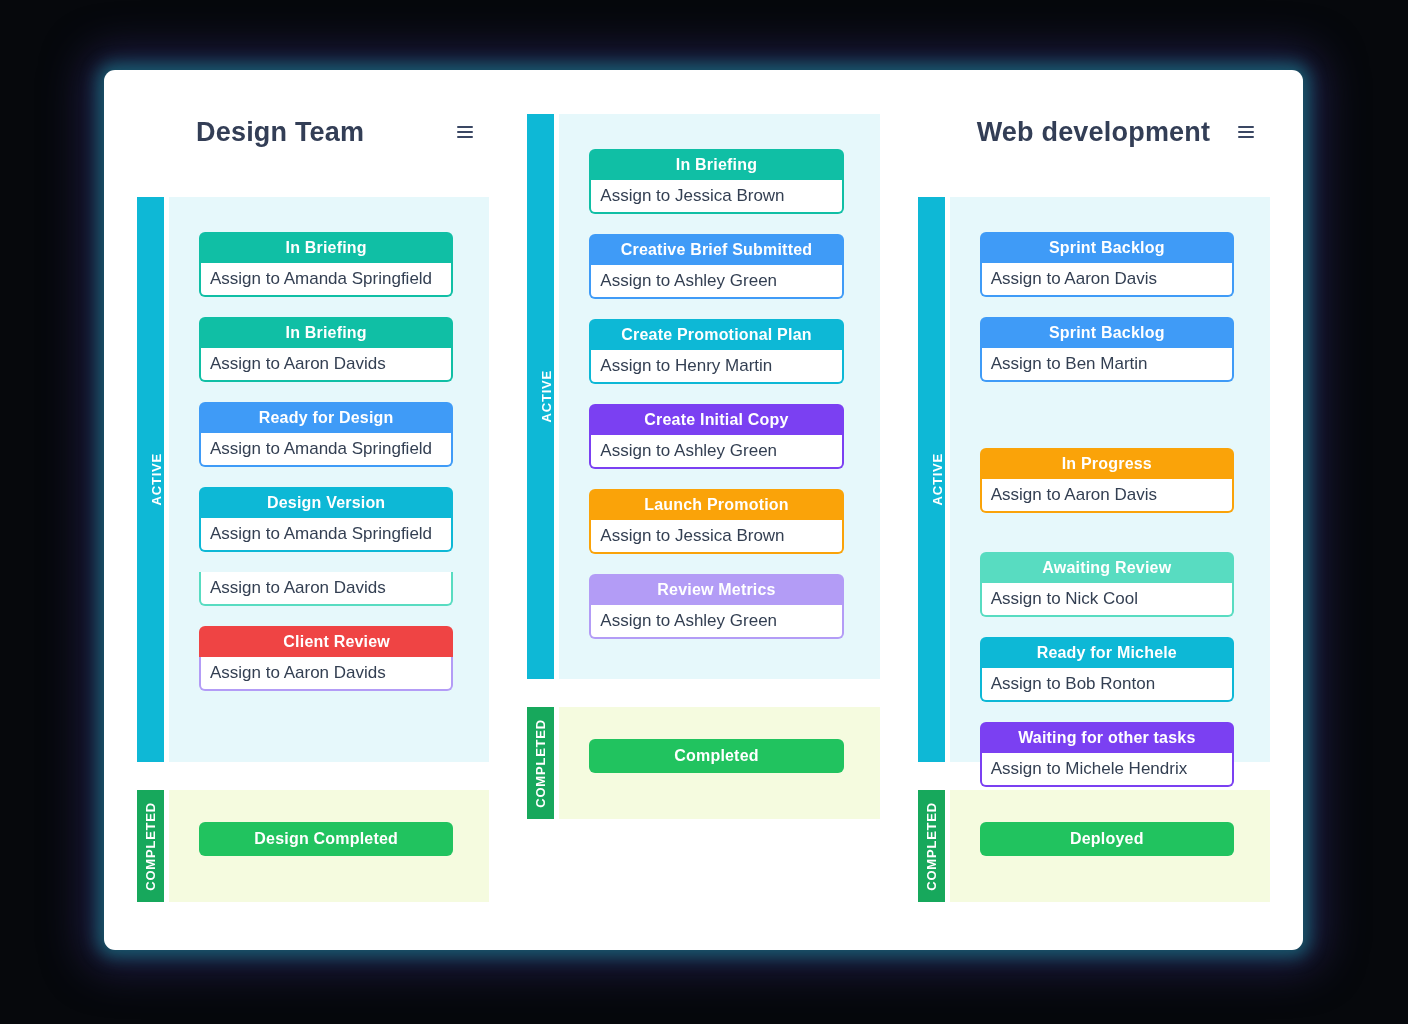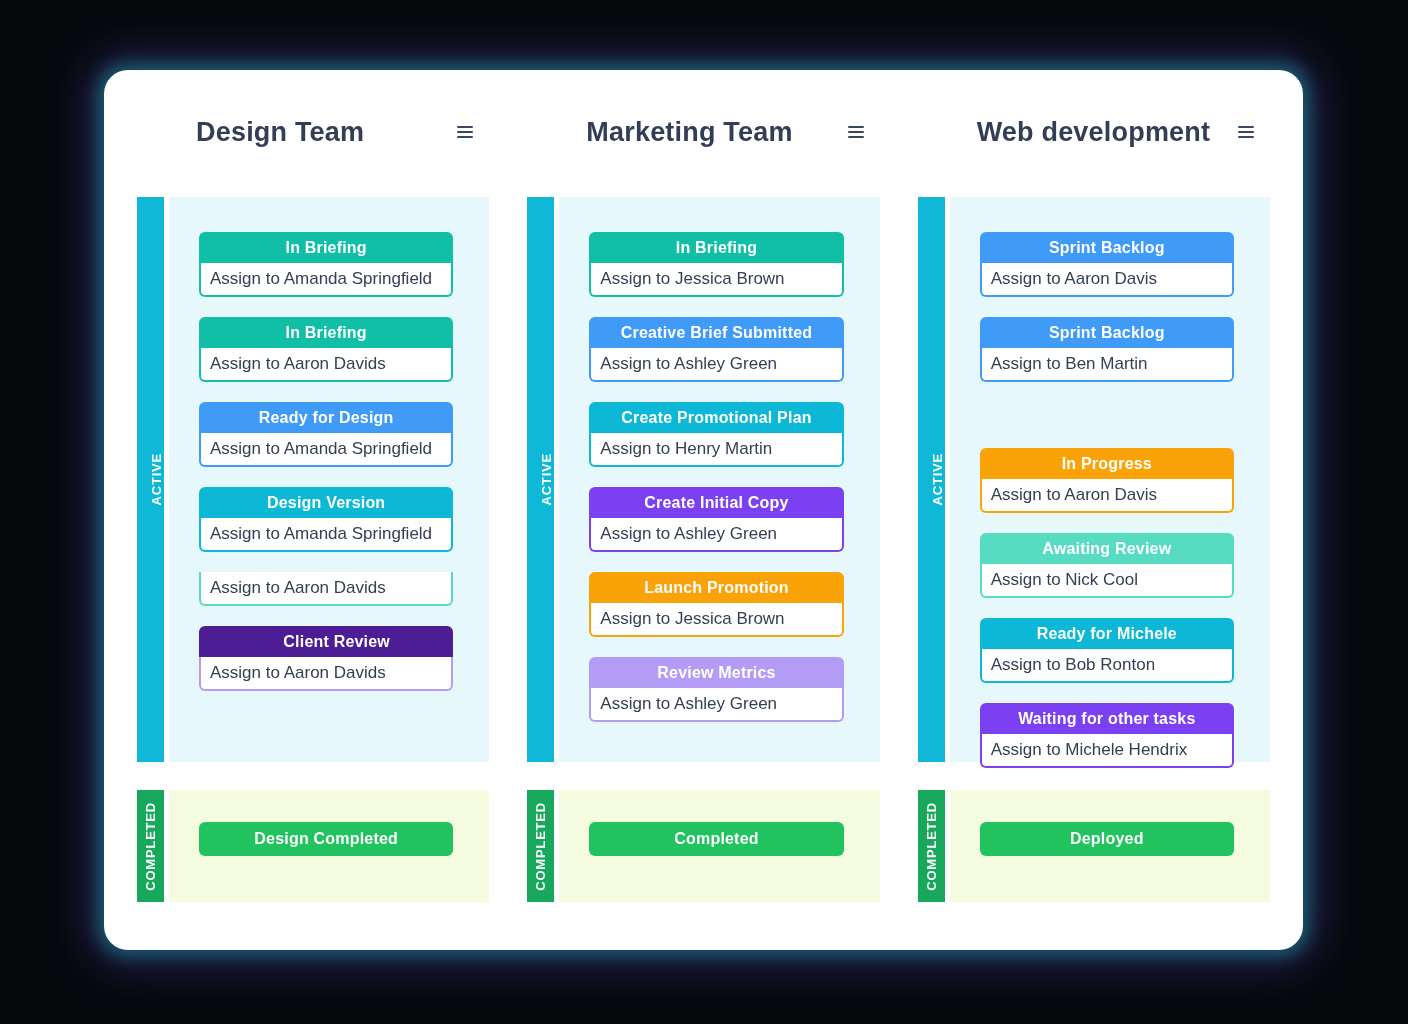--- a/index.html
+++ b/index.html
@@ -7,21 +7,21 @@
   body {
     background: #06080c;
     font-family: "Liberation Sans", sans-serif;
     position: relative;
   }
   .board {
     position: absolute;
     left: 104px; top: 70px;
     width: 1199px; height: 880px;
     background: #ffffff;
-    border-radius: 24px;
+    border-radius: 11px;
     box-shadow: 0 0 16px 7px rgba(24, 92, 112, 0.95),
                 0 0 42px 20px rgba(44, 40, 98, 0.65);
     padding: 44px 33px 48px 33px;
     display: flex;
     gap: 38px;
   }
   .column { flex: 1; display: flex; flex-direction: column; min-width: 0; }
   .col-header {
     height: 36px;
     margin-bottom: 47px;
@@ -153,46 +153,36 @@
           <div class="card-assignee" style="border-color: rgb(63, 155, 247);">Assign to Amanda Springfield</div>
         </div>
         <div class="task-card">
           <div class="card-status" style="background-color: rgb(13, 184, 214);">Design Version</div>
           <div class="card-assignee" style="border-color: rgb(13, 184, 214);">Assign to Amanda Springfield</div>
         </div>
         <div class="task-card">
           <div class="card-assignee" style="border-color: rgb(88, 220, 193);">Assign to Aaron Davids</div>
         </div>
         <div class="task-card">
-          <div class="card-status" style="background-color: #4c1d95; padding-left: 21px;">Client Review</div>
+          <div class="card-status" style="background-color: #ef4444; padding-left: 21px;">Client Review</div>
           <div class="card-assignee" style="border-color: rgb(179, 156, 246);">Assign to Aaron Davids</div>
         </div>
       </div>
     </div>
     <div class="section completed-section">
       <div class="section-strip completed-strip" style="background-color: rgb(23, 168, 92);">
         <span class="strip-label">COMPLETED</span>
       </div>
       <div class="completed-panel" style="background-color: rgb(245, 251, 223);">
         <button class="completed-btn" style="background-color: rgb(33, 195, 95);">Design Completed</button>
       </div>
     </div>
   </div>
 
   <div class="column">
-    <div class="col-header">
-      <div class="col-title">Marketing Team</div>
-      <div class="menu-btn">
-        <span class="menu-icon">
-            <i></i>
-            <i></i>
-            <i></i>
-          </span>
-      </div>
-    </div>
     <div class="section active-section">
       <div class="section-strip" style="background-color: rgb(14, 184, 214);">
         <span class="strip-label">ACTIVE</span>
       </div>
       <div class="active-panel" style="background-color: rgb(230, 248, 251);">
         <div class="task-card">
           <div class="card-status" style="background-color: rgb(16, 191, 165);">In Briefing</div>
           <div class="card-assignee" style="border-color: rgb(16, 191, 165);">Assign to Jessica Brown</div>
         </div>
         <div class="task-card">
@@ -249,21 +239,21 @@
         </div>
         <div class="task-card">
           <div class="card-status" style="background-color: rgb(63, 155, 247);">Sprint Backlog</div>
           <div class="card-assignee" style="border-color: rgb(63, 155, 247);">Assign to Ben Martin</div>
         </div>
         <div class="task-card">
           <div class="card-status" style="background-color: rgb(250, 163, 9); margin-top: 46px;">In Progress</div>
           <div class="card-assignee" style="border-color: rgb(250, 163, 9);">Assign to Aaron Davis</div>
         </div>
         <div class="task-card">
-          <div class="card-status" style="background-color: rgb(88, 220, 193);">Awaiting Review</div>
+          <div class="card-status" style="background-color: rgb(88, 220, 193); margin-top: 19px;">Awaiting Review</div>
           <div class="card-assignee" style="border-color: rgb(88, 220, 193);">Assign to Nick Cool</div>
         </div>
         <div class="task-card">
           <div class="card-status" style="background-color: rgb(13, 184, 214);">Ready for Michele</div>
           <div class="card-assignee" style="border-color: rgb(13, 184, 214);">Assign to Bob Ronton</div>
         </div>
         <div class="task-card">
           <div class="card-status" style="background-color: rgb(123, 64, 242);">Waiting for other tasks</div>
           <div class="card-assignee" style="border-color: rgb(123, 64, 242);">Assign to Michele Hendrix</div>
         </div>

